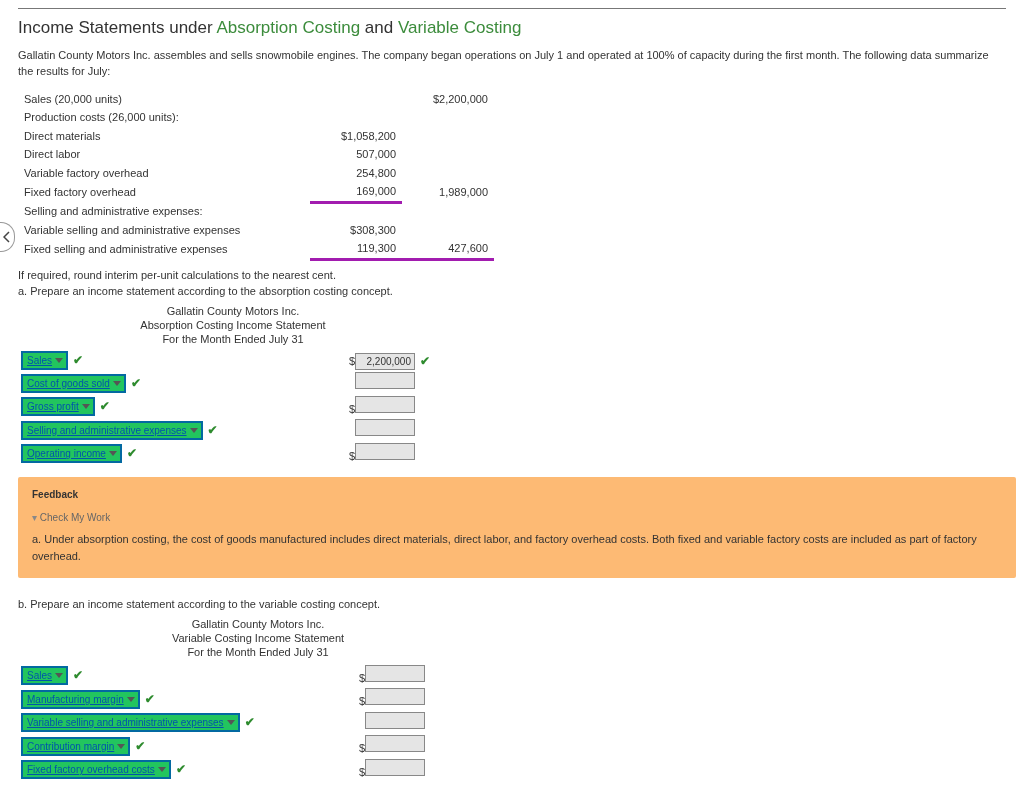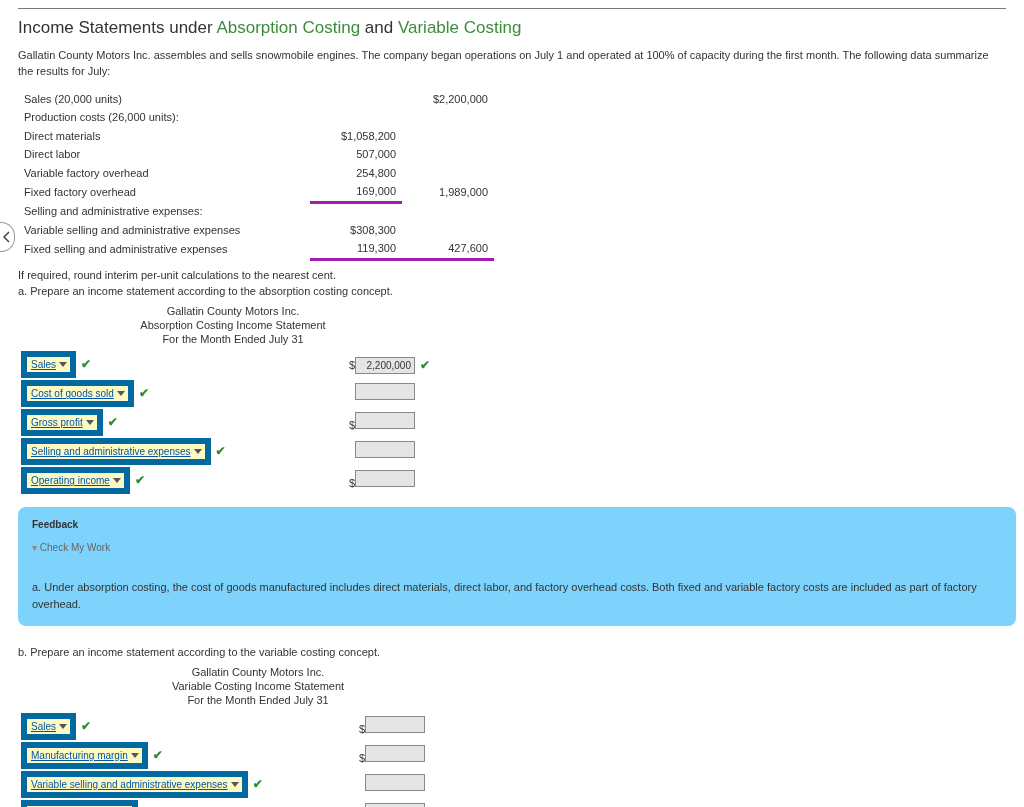--- a/index.html
+++ b/index.html
@@ -23,22 +23,22 @@
   td.col-b { width: 80px; text-align:right; }
   td.col-c { width: 80px; text-align:right; }
   .underline { border-bottom: 3px solid #a21caf; }
   .note { margin: 0 0; }
   .section-letter { font-weight: normal; }
   .stmt-head { text-align: center; font-weight: normal; font-size:11px; line-height:1.3; margin-bottom:4px;}
   .stmt-table { border-collapse: collapse; }
   .stmt-table td { padding: 1px 3px; font-size:11px; vertical-align: middle; white-space: nowrap;}
   .dropdown {
     display: inline-block;
-    border: 6px solid #0369a1;
-    background: #fef9c3;
+    border: 2px solid #0369a1;
+    background: #22c55e;
     height: 15px;
     line-height: 15px;
     padding: 0 14px 0 4px;
     font-size: 10px;
     color: #0055aa;
     text-decoration: underline;
     position: relative;
     cursor: pointer;
   }
   .dropdown::after {
@@ -57,28 +57,28 @@
     background: #e5e5e5;
     height: 15px;
     line-height: 15px;
     width: 52px;
     padding: 0 3px;
     font-size: 10px;
     text-align: right;
   }
   .dollar { display:inline-block; width:8px; text-align:right; font-size:11px;}
   .feedback {
-    background: #7dd3fc;
+    background: #fdba74;
     padding: 10px 14px 14px 14px;
     margin: 12px 0 18px 0;
-    border-radius: 8px;
+    border-radius: 2px;
     width: 970px;
   }
   .fb-title { font-weight: bold; font-size: 10px; margin-bottom: 8px;}
-  .fb-cmw { font-size: 10px; color:#666; margin-bottom: 24px;}
+  .fb-cmw { font-size: 10px; color:#666; margin-bottom: 6px;}
   .fb-cmw::before { content:"▾ "; color:#888; }
   .nav-arrow {
     position: absolute;
     left: 0px; top: 222px;
     width: 14px; height: 28px;
     border: 1px solid #999;
     border-left: none;
     border-radius: 0 14px 14px 0;
     background: #fff;
     display:flex; align-items:center; justify-content:center;

